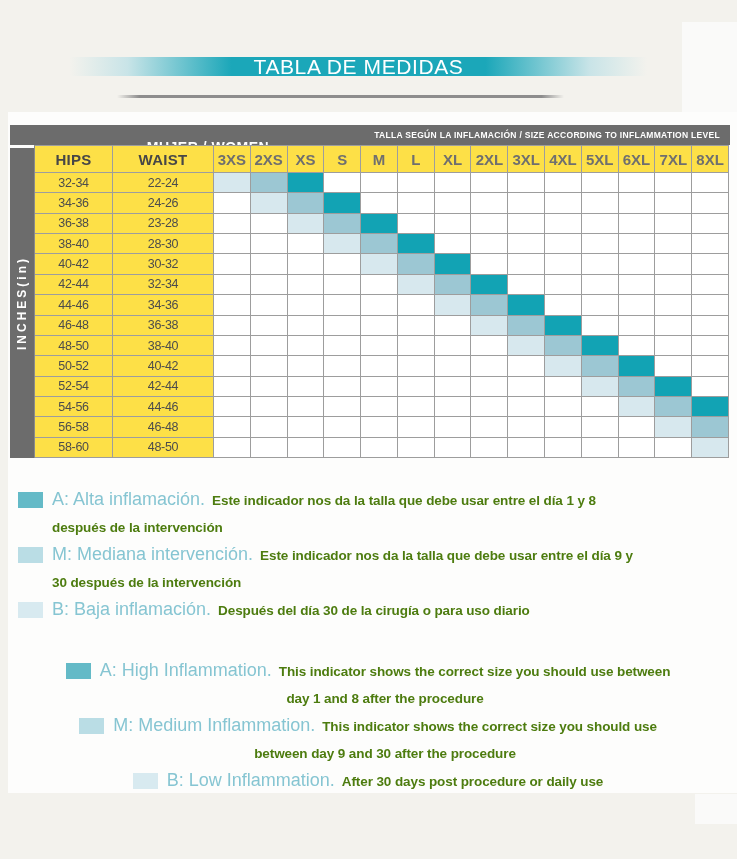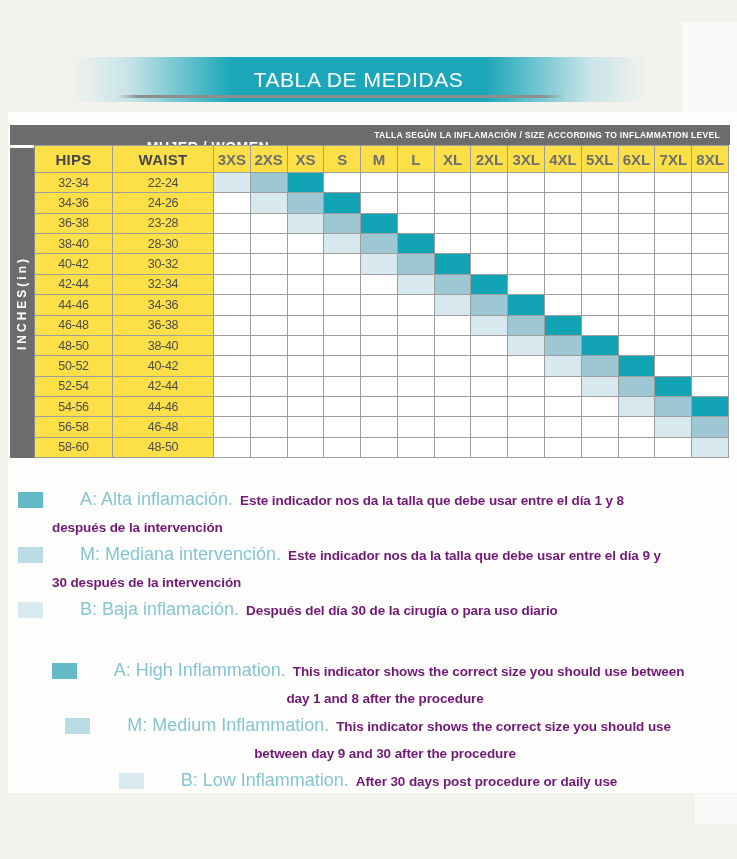--- a/index.html
+++ b/index.html
@@ -22,21 +22,21 @@
     position:absolute;left:8px;top:112px;width:729px;height:681px;
     background:#fdfdfc;
   }
   .rect-top-right{
     position:absolute;left:682px;top:22px;width:55px;height:90px;background:#fafaf9;
   }
   .rect-bottom-right{
     position:absolute;left:695px;top:794px;width:42px;height:30px;background:#fafaf9;
   }
   .banner{
-    position:absolute;left:70px;top:57px;width:577px;height:45px;
+    position:absolute;left:70px;top:57px;width:577px;height:19px;
     display:flex;align-items:center;justify-content:center;
     background:linear-gradient(90deg,
       rgba(232,244,246,0) 0%,
       rgba(182,222,229,0.7) 10%,
       var(--teal) 28%,
       var(--teal) 72%,
       rgba(182,222,229,0.7) 90%,
       rgba(232,244,246,0) 100%);
     color:#fff;font-size:21px;letter-spacing:0.6px;
   }
@@ -94,24 +94,24 @@
   }
   .legend-es{top:486px;}
   .legend-en{top:657px;text-align:center;}
   .legend-line1{line-height:27px;white-space:nowrap;}
   .legend-cont{line-height:27px;white-space:nowrap;margin-left:34px;}
   .swatch{
     display:inline-block;width:25px;height:16px;
     vertical-align:-3px;margin-right:9px;
   }
   .legend-title{
-    font-size:18px;color:#86c5d2;margin-right:7px;margin-left:28px;
+    font-size:18px;color:#86c5d2;margin-right:7px;
   }
   .legend-desc{
-    font-size:13.5px;font-weight:bold;color:#701a75;letter-spacing:-0.1px;
+    font-size:13.5px;font-weight:bold;color:#4d7c0f;letter-spacing:-0.1px;
   }
 </style>
 </head>
 <body>
 
 <div class="content-panel"></div>
 <div class="rect-top-right"></div>
 <div class="rect-bottom-right"></div>
 
 <div class="banner">

